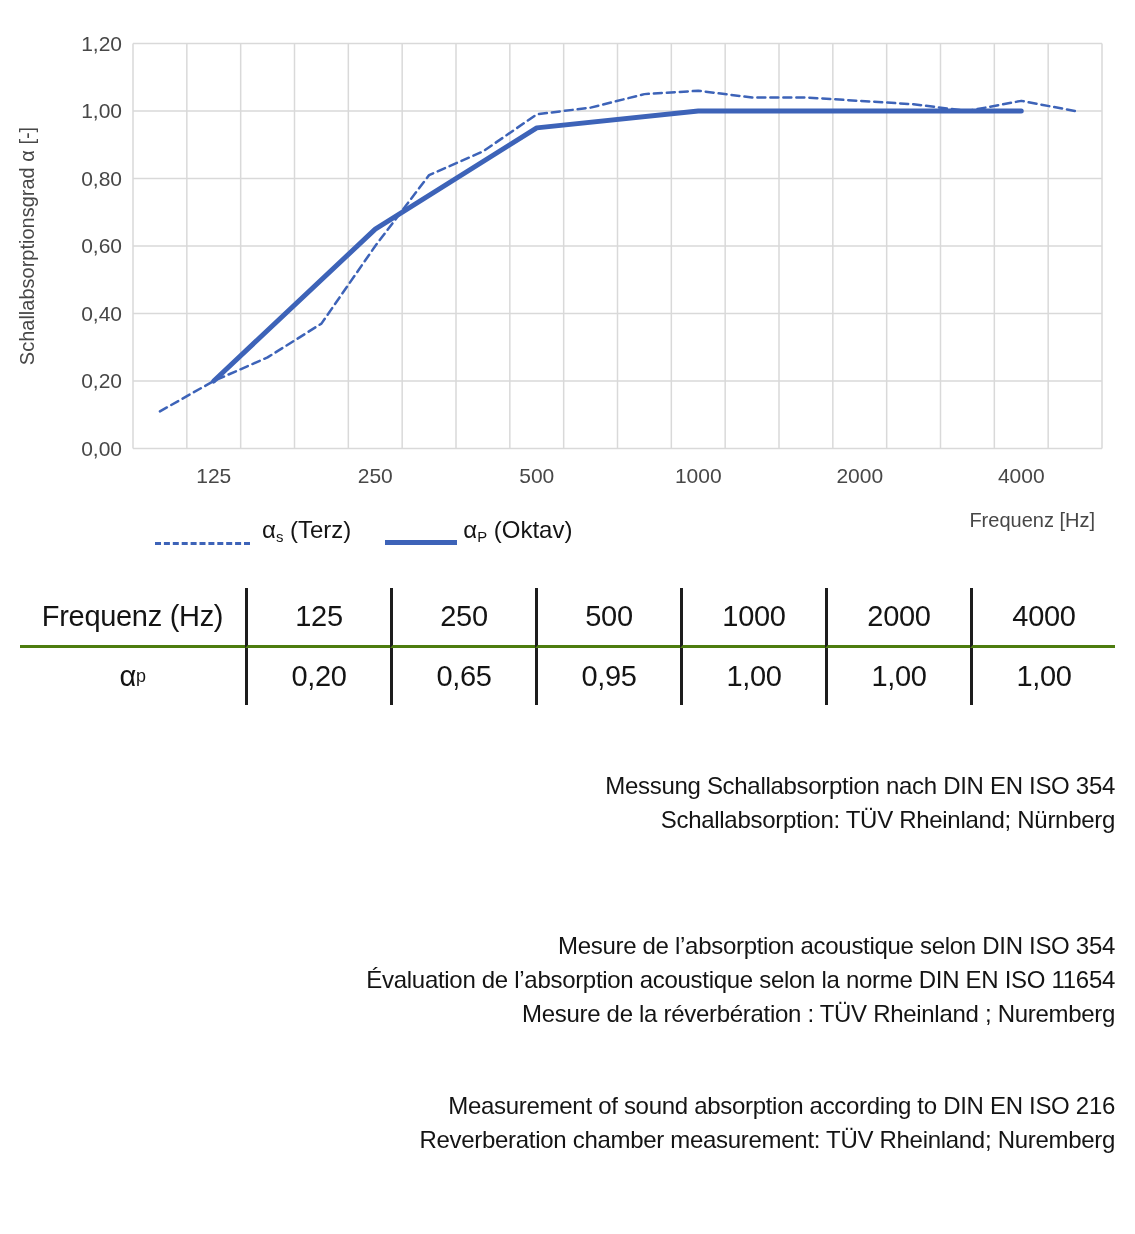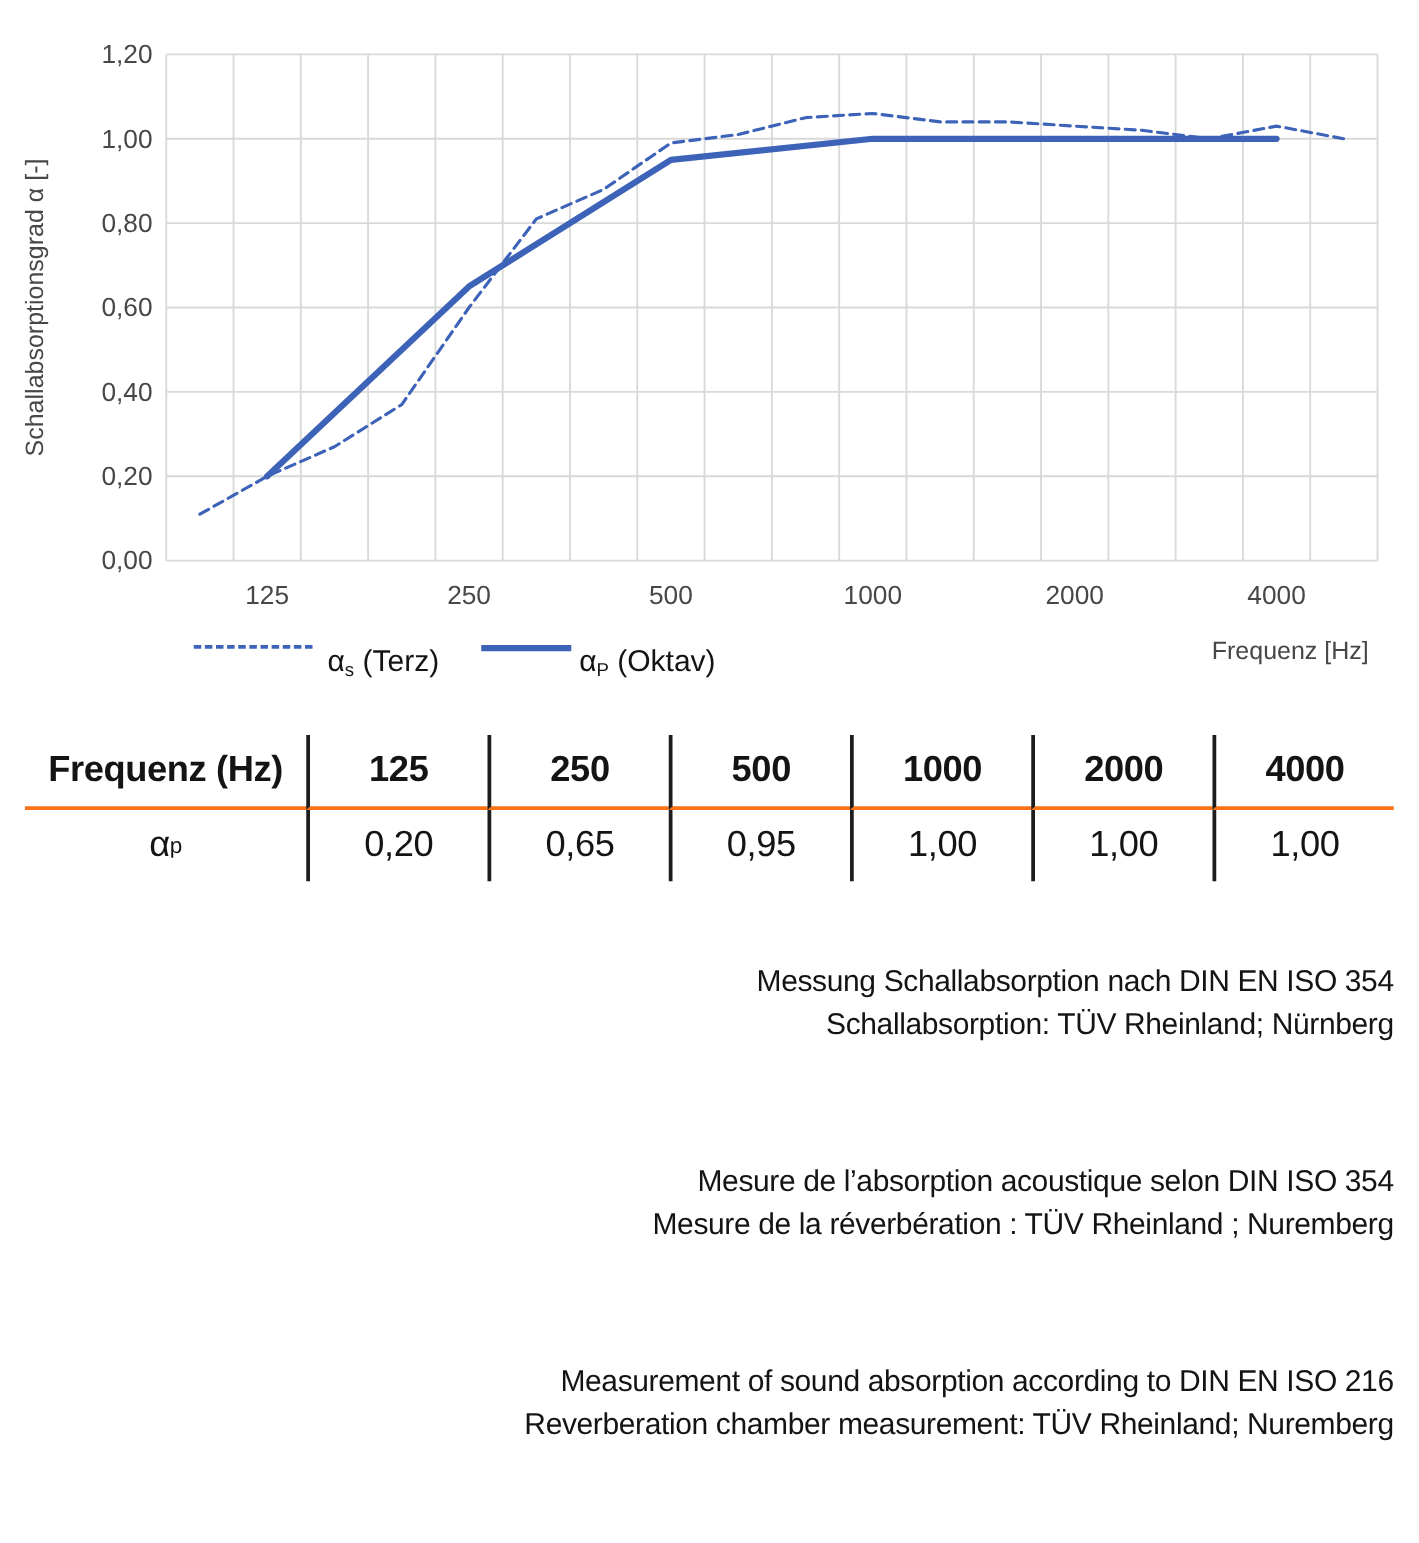--- a/index.html
+++ b/index.html
@@ -7,33 +7,33 @@
         font-family:"Liberation Sans",sans-serif;color:#1b1b1b;}
 
   
   #chart-svg{position:absolute;left:0;top:0;}
   .svg-tick{font-family:"Liberation Sans",sans-serif;font-size:21px;fill:#474747;}
   .svg-axis-title{font-family:"Liberation Sans",sans-serif;font-size:20px;fill:#474747;}
 
   
   #legend{position:absolute;left:155px;top:516px;display:flex;align-items:center;
           font-size:24px;color:#141414;}
-  .legend-item{display:flex;align-items:flex-start;}
+  .legend-item{display:flex;align-items:flex-end;}
   .legend-item + .legend-item{margin-left:34px;}
   .swatch-dashed{width:95px;border-top:3px dashed #3d63b8;margin-right:12px;}
   .swatch-solid{width:72px;border-top:5px solid #3d63b8;margin-right:6px;}
   .sub{font-size:0.62em;vertical-align:-0.28em;}
 
   
   #abs-table{position:absolute;left:20px;top:588px;width:1095px;
              display:grid;grid-template-columns:225px repeat(6,1fr);
              font-size:29px;letter-spacing:-0.3px;color:#141414;}
   .tcell{height:57px;display:flex;align-items:center;justify-content:center;}
   .tcell.vline{border-left:3px solid #1d1d1d;}
-  .tcell.hline{border-bottom:3px solid #f97316;font-weight:bold;}
+  .tcell.hline{border-bottom:3px solid #4d7c0f;}
 
   
   .note-block{position:absolute;right:20px;text-align:right;
               font-size:24px;line-height:34px;letter-spacing:-0.3px;color:#141414;}
   #note-de{top:769px;}
   #note-fr{top:929px;}
   #note-en{top:1089px;}
 </style>
 </head>
 <body>
@@ -117,20 +117,21 @@
     <div class="tcell vline">1,00</div>
     <div class="tcell vline">1,00</div>
   </div>
 
   <div id="note-de" class="note-block">
     <div>Messung Schallabsorption nach DIN EN ISO 354</div>
     <div>Schallabsorption: TÜV Rheinland; Nürnberg</div>
   </div>
   <div id="note-fr" class="note-block">
     <div>Mesure de l’absorption acoustique selon DIN ISO 354</div>
+    <div>Évaluation de l’absorption acoustique selon la norme DIN EN ISO 11654</div>
     <div>Mesure de la réverbération : TÜV Rheinland ; Nuremberg</div>
   </div>
   <div id="note-en" class="note-block">
     <div>Measurement of sound absorption according to DIN EN ISO 216</div>
     <div>Reverberation chamber measurement: TÜV Rheinland; Nuremberg</div>
   </div>
 
 </div>
 
 </body></html>

